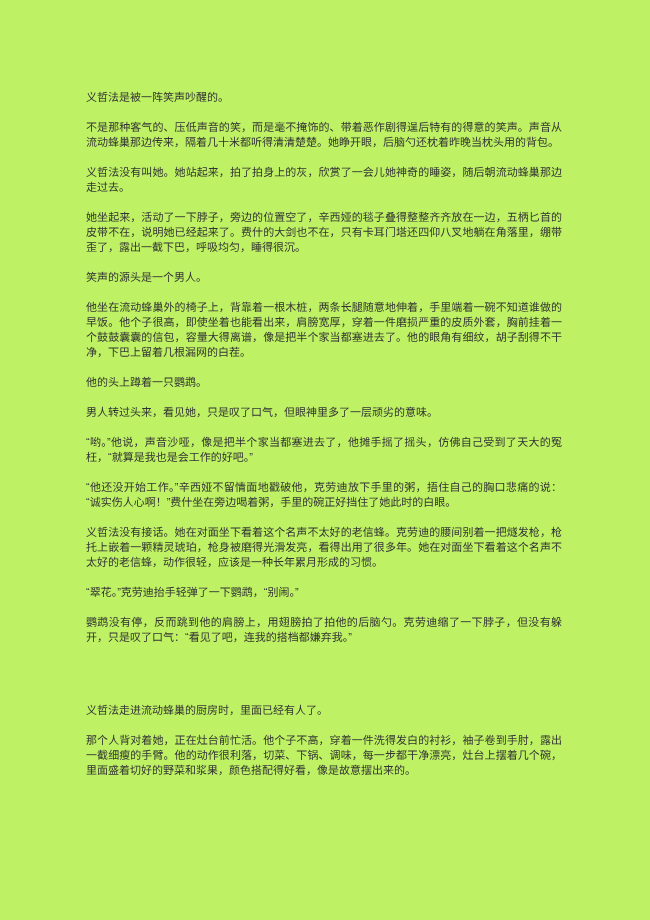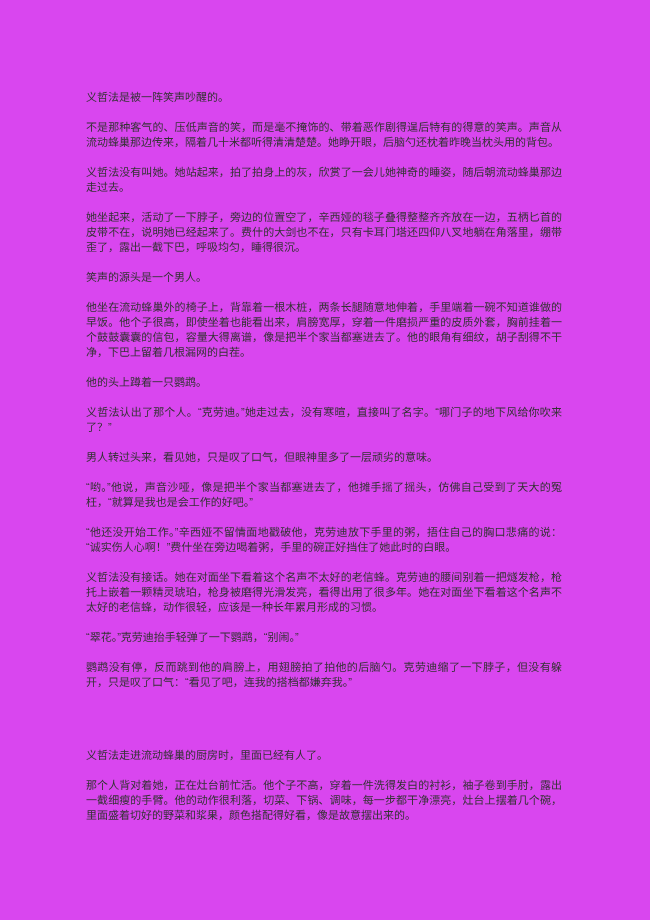--- a/index.html
+++ b/index.html
@@ -4,21 +4,21 @@
 <style>
   html, body {
     margin: 0;
     padding: 0;
     background: #ffffff;
   }
   .page {
     position: relative;
     width: 650px;
     height: 920px;
-    background: #d946ef;
+    background: #bef264;
     overflow: hidden;
     font-family: "Liberation Sans", sans-serif;
   }
   .content {
     position: absolute;
     left: 86px;
     top: 90px;
     width: 476px;
   }
   .para {
@@ -42,21 +42,20 @@
   <div class="content">
 
     <div>
       <p class="para">义哲法是被一阵笑声吵醒的。</p>
       <p class="para">不是那种客气的、压低声音的笑，而是毫不掩饰的、带着恶作剧得逞后特有的得意的笑声。声音从流动蜂巢那边传来，隔着几十米都听得清清楚楚。她睁开眼，后脑勺还枕着昨晚当枕头用的背包。</p>
       <p class="para">义哲法没有叫她。她站起来，拍了拍身上的灰，欣赏了一会儿她神奇的睡姿，随后朝流动蜂巢那边走过去。</p>
       <p class="para">她坐起来，活动了一下脖子，旁边的位置空了，辛西娅的毯子叠得整整齐齐放在一边，五柄匕首的皮带不在，说明她已经起来了。费什的大剑也不在，只有卡耳门塔还四仰八叉地躺在角落里，绷带歪了，露出一截下巴，呼吸均匀，睡得很沉。</p>
       <p class="para">笑声的源头是一个男人。</p>
       <p class="para">他坐在流动蜂巢外的椅子上，背靠着一根木桩，两条长腿随意地伸着，手里端着一碗不知道谁做的早饭。他个子很高，即使坐着也能看出来，肩膀宽厚，穿着一件磨损严重的皮质外套，胸前挂着一个鼓鼓囊囊的信包，容量大得离谱，像是把半个家当都塞进去了。他的眼角有细纹，胡子刮得不干净，下巴上留着几根漏网的白茬。</p>
       <p class="para">他的头上蹲着一只鹦鹉。</p>
-      <p class="para">义哲法认出了那个人。“克劳迪。”她走过去，没有寒暄，直接叫了名字。“哪门子的地下风给你吹来了？”</p>
       <p class="para">男人转过头来，看见她，只是叹了口气，但眼神里多了一层顽劣的意味。</p>
       <p class="para">“哟。”他说，声音沙哑，像是把半个家当都塞进去了，他摊手摇了摇头，仿佛自己受到了天大的冤枉，“就算是我也是会工作的好吧。”</p>
       <p class="para">“他还没开始工作。”辛西娅不留情面地戳破他，克劳迪放下手里的粥，捂住自己的胸口悲痛的说：“诚实伤人心啊！”费什坐在旁边喝着粥，手里的碗正好挡住了她此时的白眼。</p>
       <p class="para">义哲法没有接话。她在对面坐下看着这个名声不太好的老信蜂。克劳迪的腰间别着一把燧发枪，枪托上嵌着一颗精灵琥珀，枪身被磨得光滑发亮，看得出用了很多年。她在对面坐下看着这个名声不太好的老信蜂，动作很轻，应该是一种长年累月形成的习惯。</p>
       <p class="para">“翠花。”克劳迪抬手轻弹了一下鹦鹉，“别闹。”</p>
       <p class="para">鹦鹉没有停，反而跳到他的肩膀上，用翅膀拍了拍他的后脑勺。克劳迪缩了一下脖子，但没有躲开，只是叹了口气：“看见了吧，连我的搭档都嫌弃我。”</p>
     </div>
 
     <div class="scene-break"></div>
 

